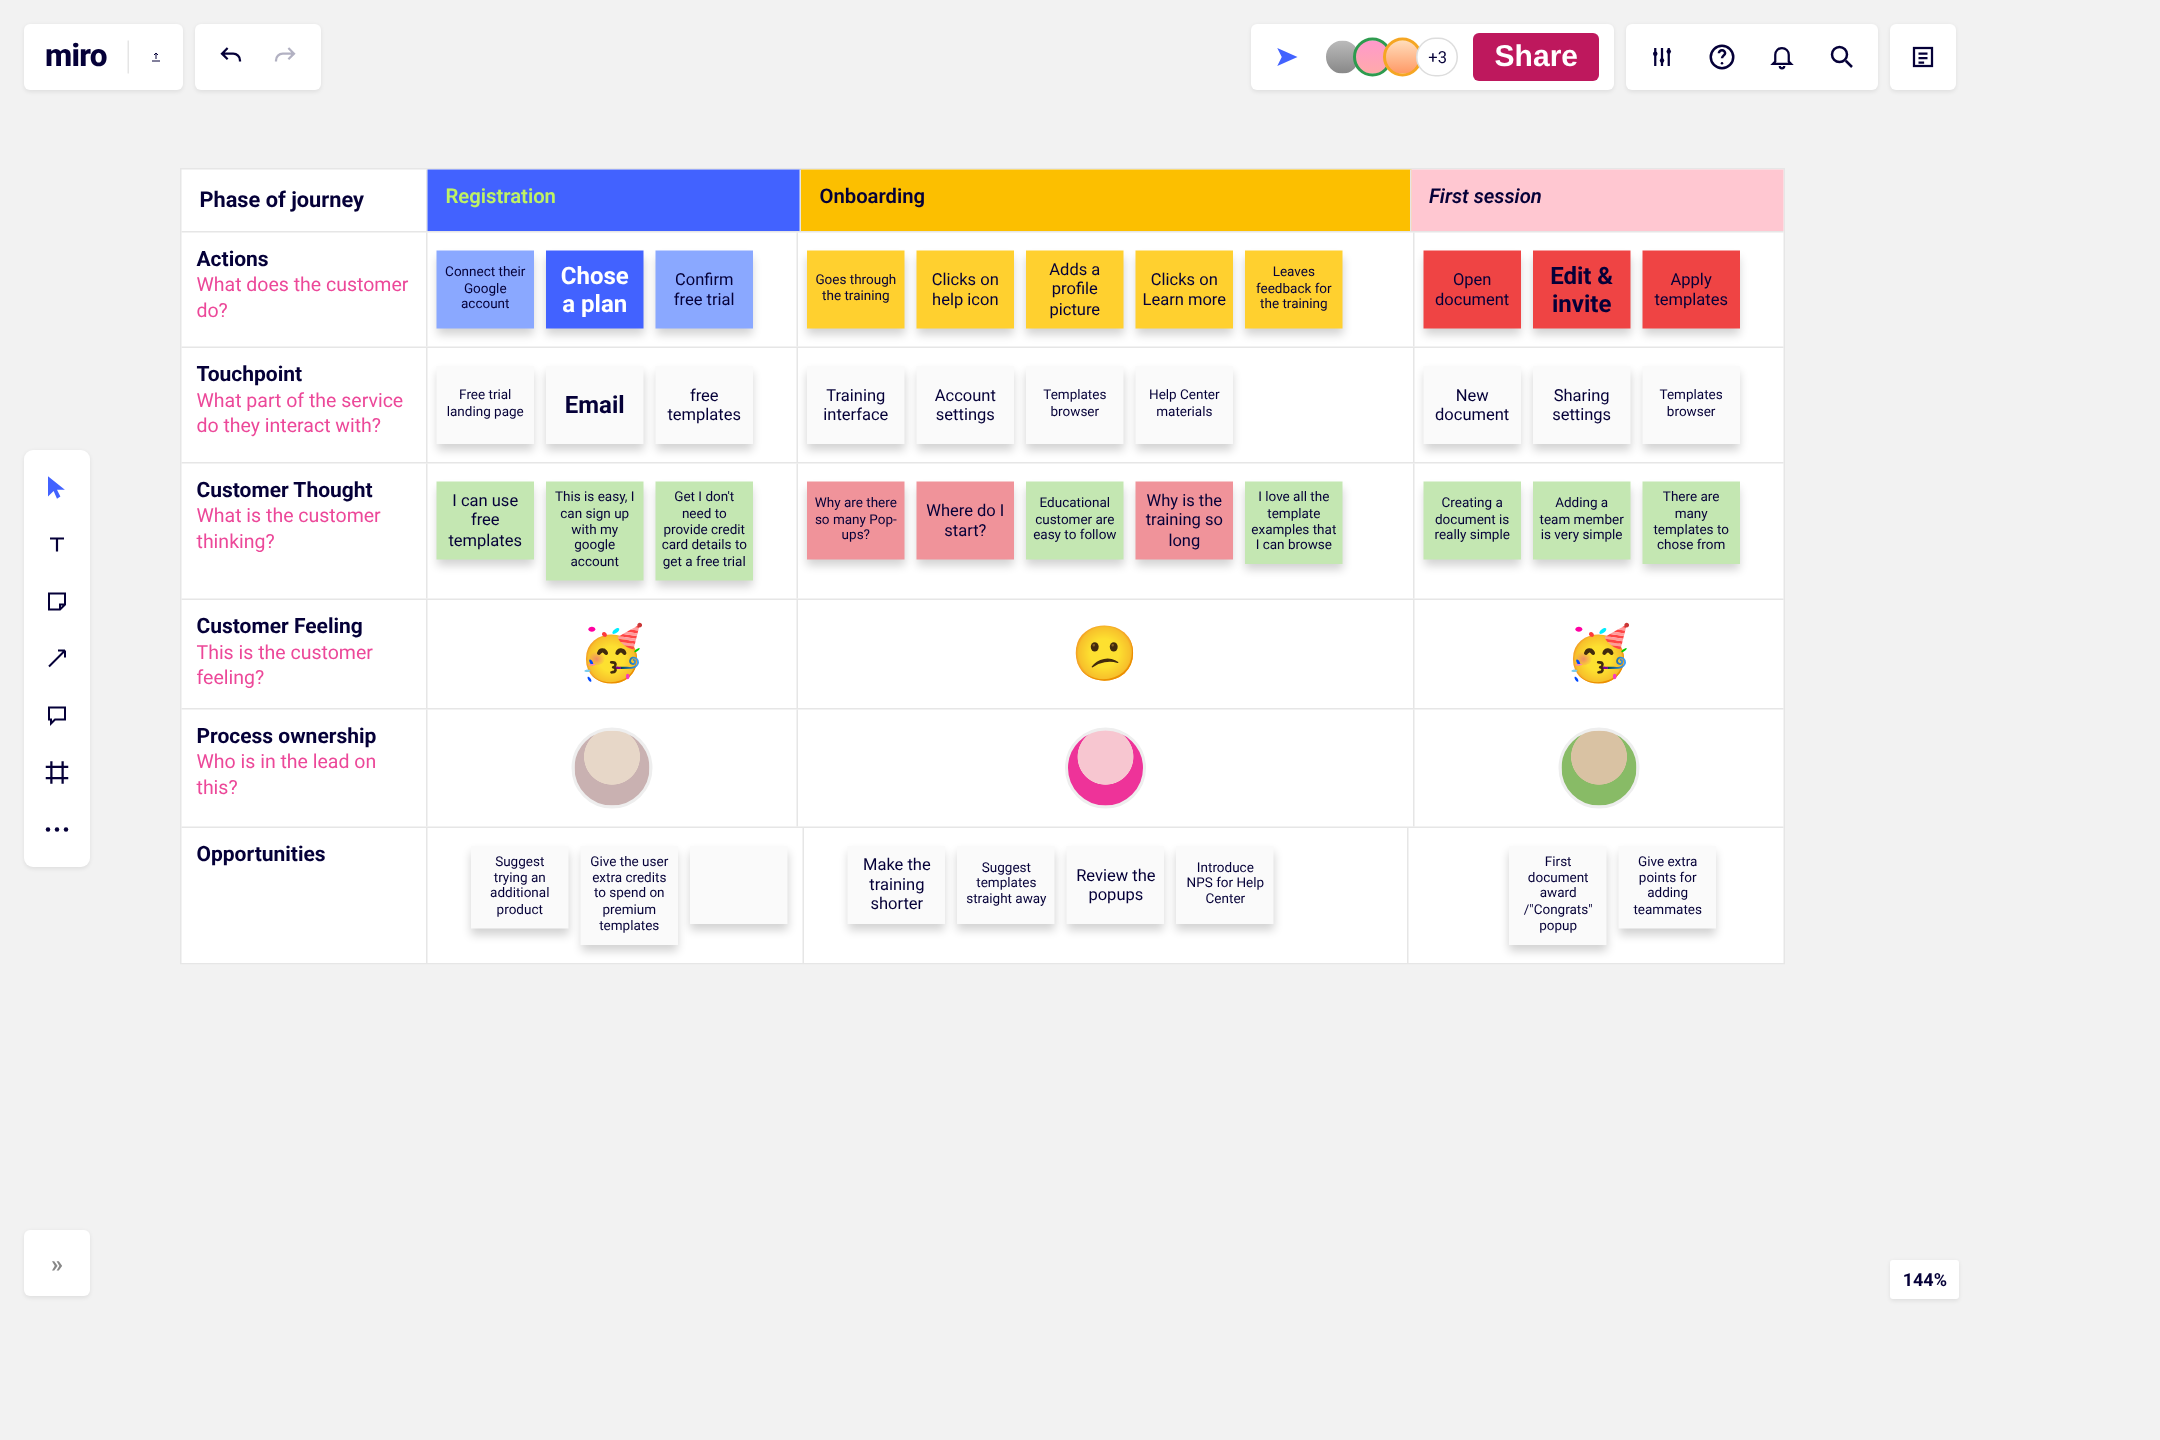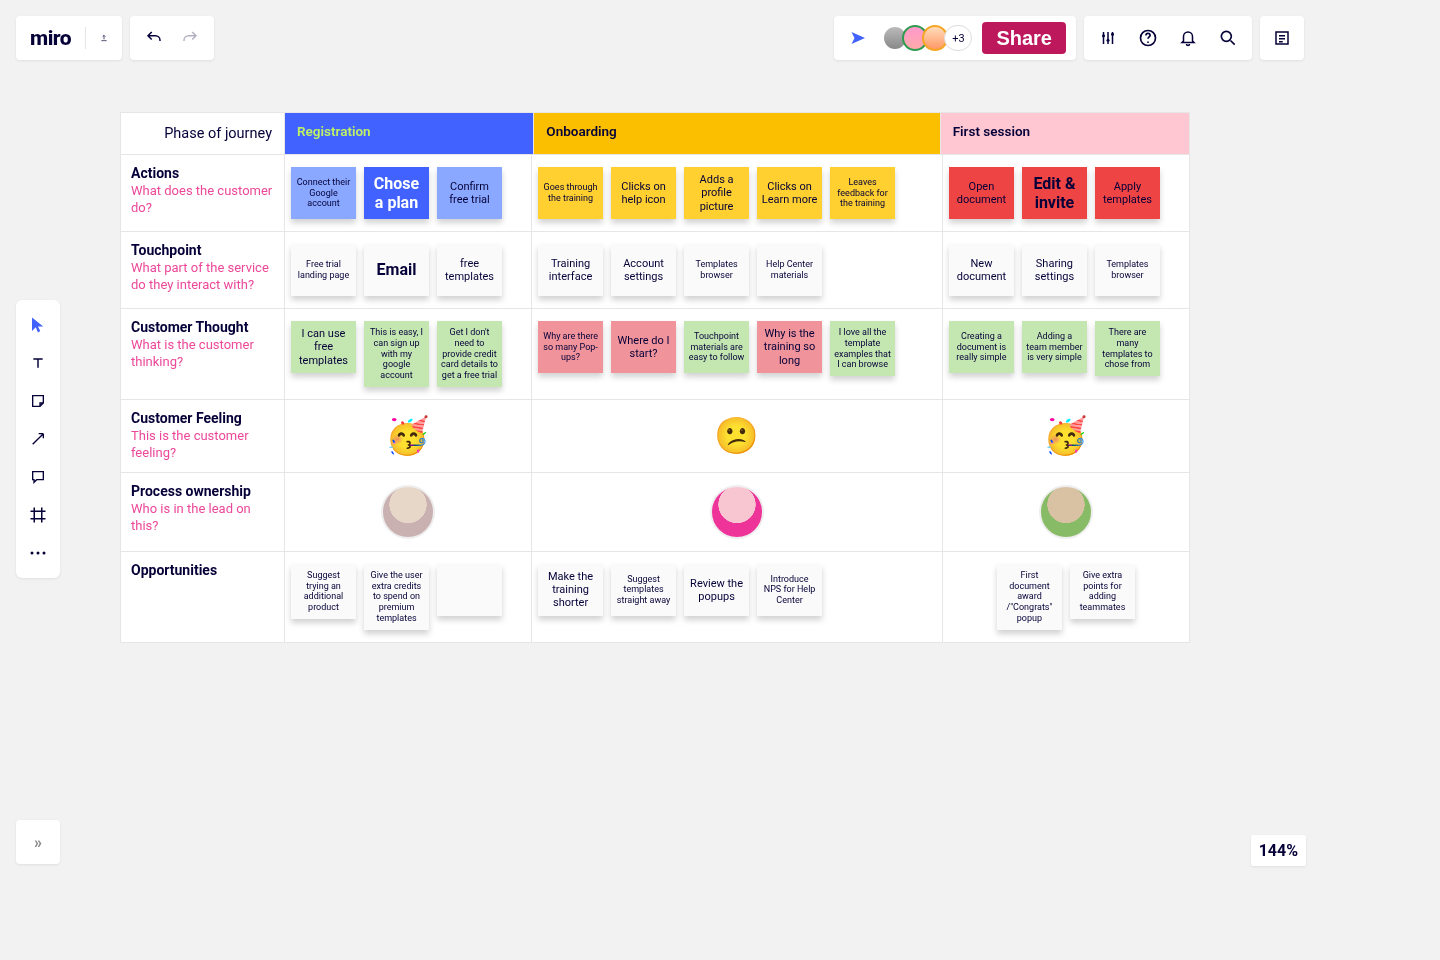--- a/index.html
+++ b/index.html
@@ -79,54 +79,54 @@
 
 .reveal {
   position:absolute; left:16px; bottom:16px;
   width:44px; height:44px; background:#fff; border-radius:4px;
   display:flex; align-items:center; justify-content:center;
   box-shadow:0 1px 3px rgba(0,0,0,0.08);
   color:#888; font-weight:700;
 }
 .zoom {
   position:absolute; right:14px; bottom:14px;
-  background:#fff; padding:6px 8px; font-size:16px; font-weight:700;
+  background:#fff; padding:6px 8px; font-size:12px; font-weight:700;
   border-radius:2px; box-shadow:0 1px 3px rgba(0,0,0,0.08);
 }
 
 
 .board {
   position:absolute; left:120px; top:112px;
   width:1070px; background:#fff;
   border:1px solid #e6e6e6;
 }
 .row { display:flex; border-bottom:1px solid #e6e6e6; }
-.row:last-child { border-bottom:none; }
+.row:last-child { border-bottom:none;gap:23px; }
 .labelcell {
   width:164px; padding:10px; flex-shrink:0;
   border-right:1px solid #e6e6e6;
 }
 .labelcell .title { font-weight:700; font-size:14px; color:#050038; }
 .labelcell .sub { font-size:13px; color:#ec4899; margin-top:2px; line-height:1.3; }
 
 .phasecell {
   flex:1; display:flex; align-items:flex-start; gap:8px;
   padding:12px 6px; border-right:1px solid #e6e6e6;
 }
 .phasecell.wide { flex:1.7; }
 .phasecell:last-child { border-right:none; }
 
 .header-row .phasecell {
   color:#bef264; font-size:13.5px; font-weight:600; padding:10px 12px;
 }
 .header-row .labelcell { padding:12px 12px; }
-.header-row .labelcell .ht { font-weight:400; font-size:14.5px;text-align:right; }
+.header-row .labelcell .ht { font-weight:700; font-size:14.5px; }
 .header-row .phasecell.reg { background:#4262ff; }
 .header-row .phasecell.onb { background:#fcbf00; color:#050038; }
-.header-row .phasecell.fst { background:#ffc7d1; color:#050038; }
+.header-row .phasecell.fst { background:#ffc7d1; color:#050038;font-style:italic; }
 
 .sticky {
   width:65px; min-height:52px; padding:6px 4px;
   font-size:9px; text-align:center; line-height:1.2;
   display:flex; align-items:center; justify-content:center;
   box-shadow:0 4px 6px rgba(0,0,0,0.18);
   color:#050038;
 }
 .sticky.big { font-size:16px; font-weight:700; }
 .sticky.md  { font-size:11px; }
@@ -338,21 +338,21 @@
       <div class="sub">What is the customer thinking?</div>
     </div>
     <div class="phasecell">
       <div class="sticky g md">I can use free templates</div>
       <div class="sticky g">This is easy, I can sign up with my google account</div>
       <div class="sticky g">Get I don't need to provide credit card details to get a free trial</div>
     </div>
     <div class="phasecell wide">
       <div class="sticky r">Why are there so many Pop-ups?</div>
       <div class="sticky r md">Where do I start?</div>
-      <div class="sticky g">Touchpoint materials are easy to follow</div>
+      <div class="sticky g">Educational customer are easy to follow</div>
       <div class="sticky r md">Why is the training so long</div>
       <div class="sticky g">I love all the template examples that I can browse</div>
     </div>
     <div class="phasecell">
       <div class="sticky g">Creating a document is really simple</div>
       <div class="sticky g">Adding a team member is very simple</div>
       <div class="sticky g">There are many templates to chose from</div>
     </div>
   </div>
 

